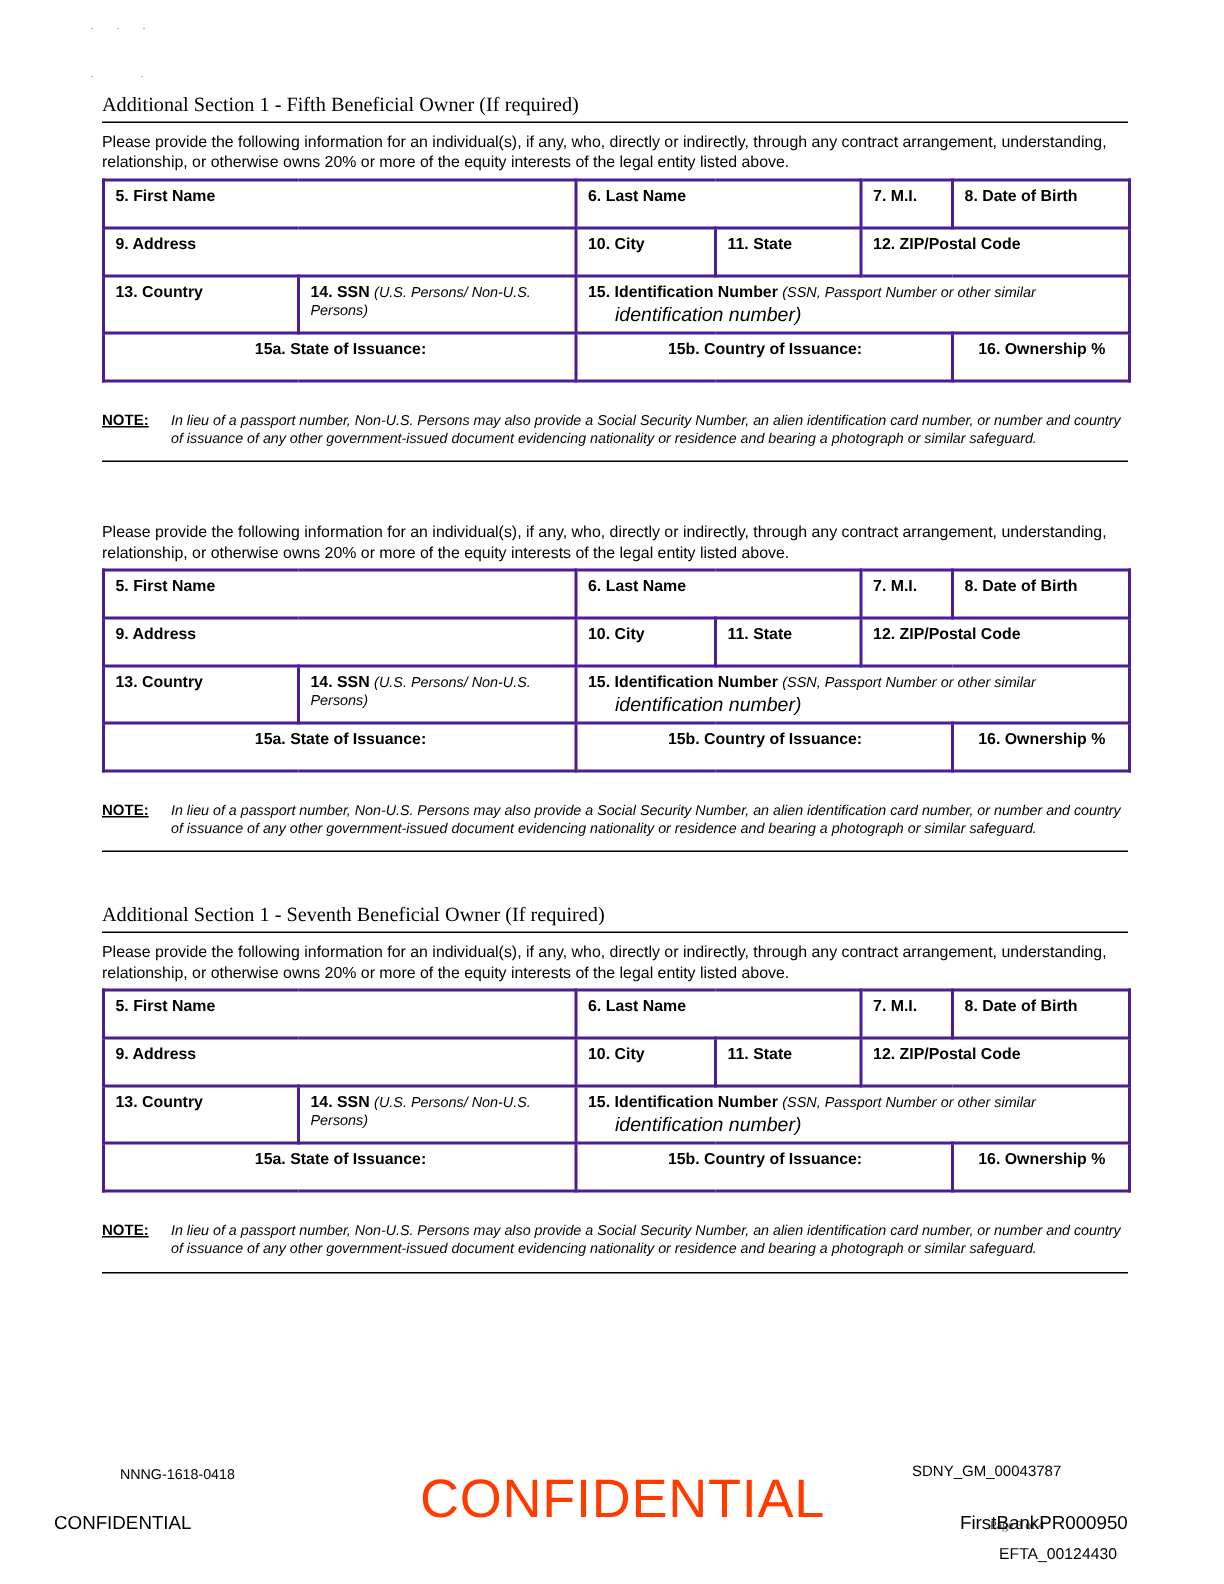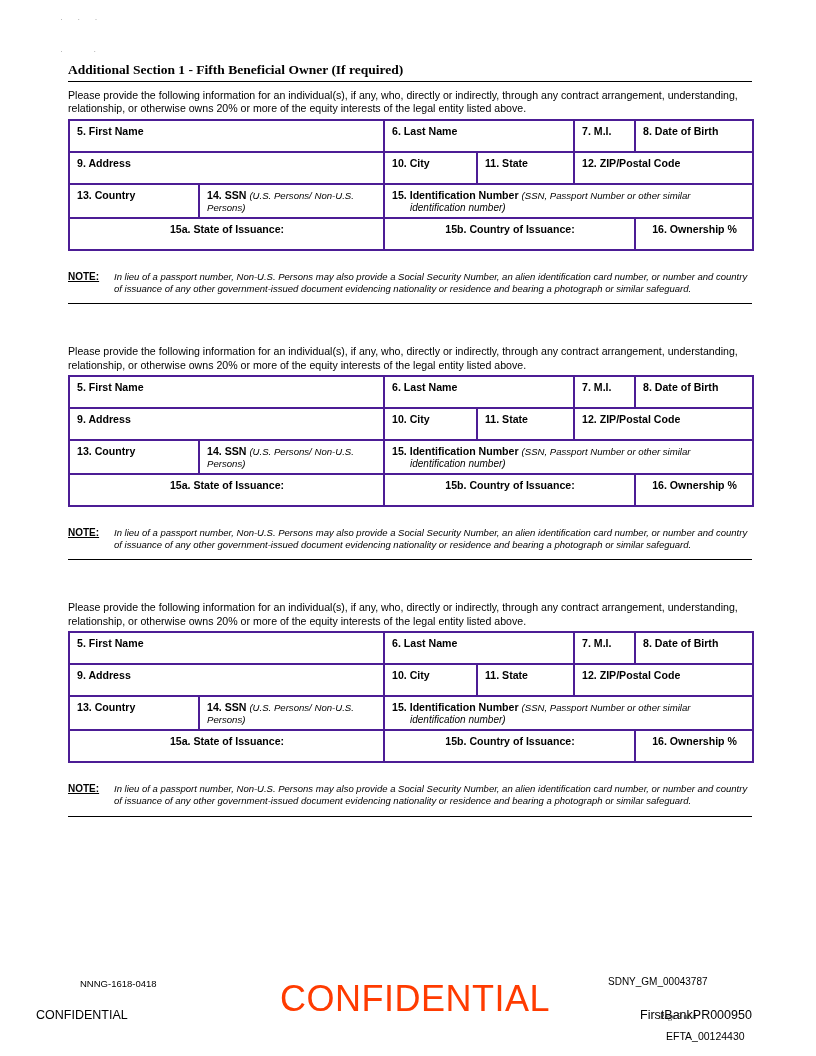--- a/index.html
+++ b/index.html
@@ -36,21 +36,21 @@
     position: absolute;
     left: 68px;
     top: 62px;
     width: 684px;
   }
 
   .section { margin-bottom: 0; }
 
   .sec-title {
     font-family: "Liberation Serif", serif;
-    font-weight: bold;
+    font-weight: normal;
     font-size: 13.5px;
     padding-bottom: 3px;
     border-bottom: 1.6px solid #000;
     width: 100%;
     white-space: nowrap;
   }
   .sec-title .ital {
     font-style: italic;
   }
   .instructions {
@@ -79,21 +79,21 @@
   td.r4 { height: 26px; text-align: center; }
   .sub {
     font-weight: normal;
     font-style: italic;
     font-size: 9.6px;
   }
   .sub-block {
     display: block;
     font-weight: normal;
     font-style: italic;
-    font-size: 10px;
+    font-size: 13px;
     margin-left: 18px;
     margin-top: 1px;
   }
 
   .note {
     margin-top: 20px;
     font-size: 9.5px;
     line-height: 12.2px;
     font-style: italic;
     position: relative;
@@ -271,20 +271,21 @@
       <div class="note">
         <span class="note-lbl">NOTE:</span>
         <span class="cont">In lieu of a passport number, Non-U.S. Persons may also provide a Social Security Number, an alien identification card number, or number and country of issuance of any other government-issued document evidencing nationality or residence and bearing a photograph or similar safeguard.</span>
       </div>
       <div class="note-rule"></div>
     </div>
 
     <div class="gap"></div>
 
     <div class="section">
+      <div class="sec-title"><span>Additional Section 1 - Seventh Beneficial Owner </span><span>(If required)</span></div>
       <div class="instructions">Please provide the following information for an individual(s), if any, who, directly or indirectly, through any contract arrangement, understanding, relationship, or otherwise owns 20% or more of the equity interests of the legal entity listed above.</div>
 
       <table class="form">
         <colgroup>
           <col style="width:130px">
             <col style="width:185px">
             <col style="width:93px">
             <col style="width:97px">
             <col style="width:61px">
             <col style="width:118px">

